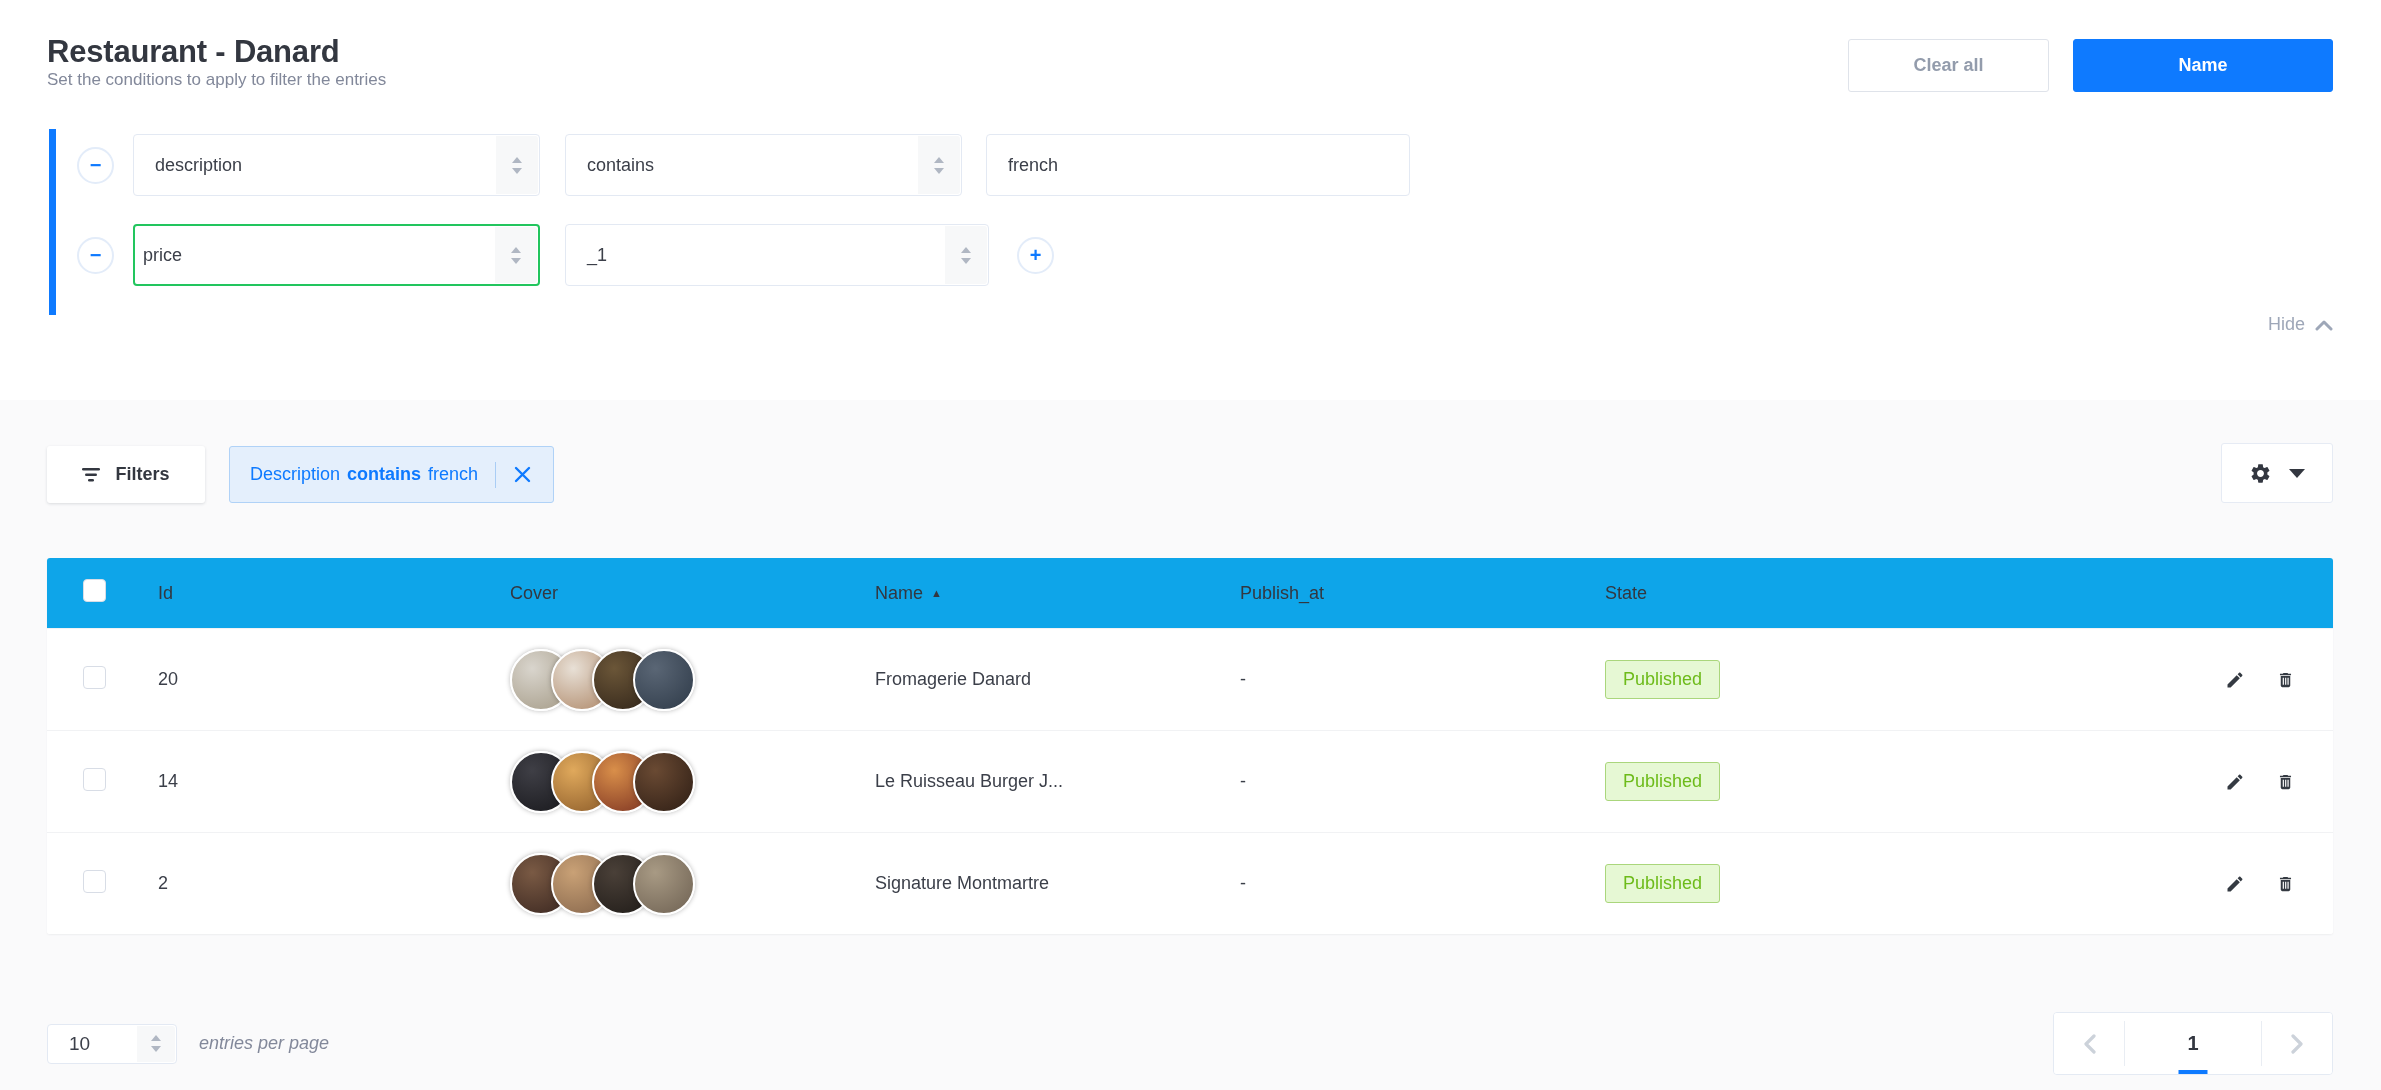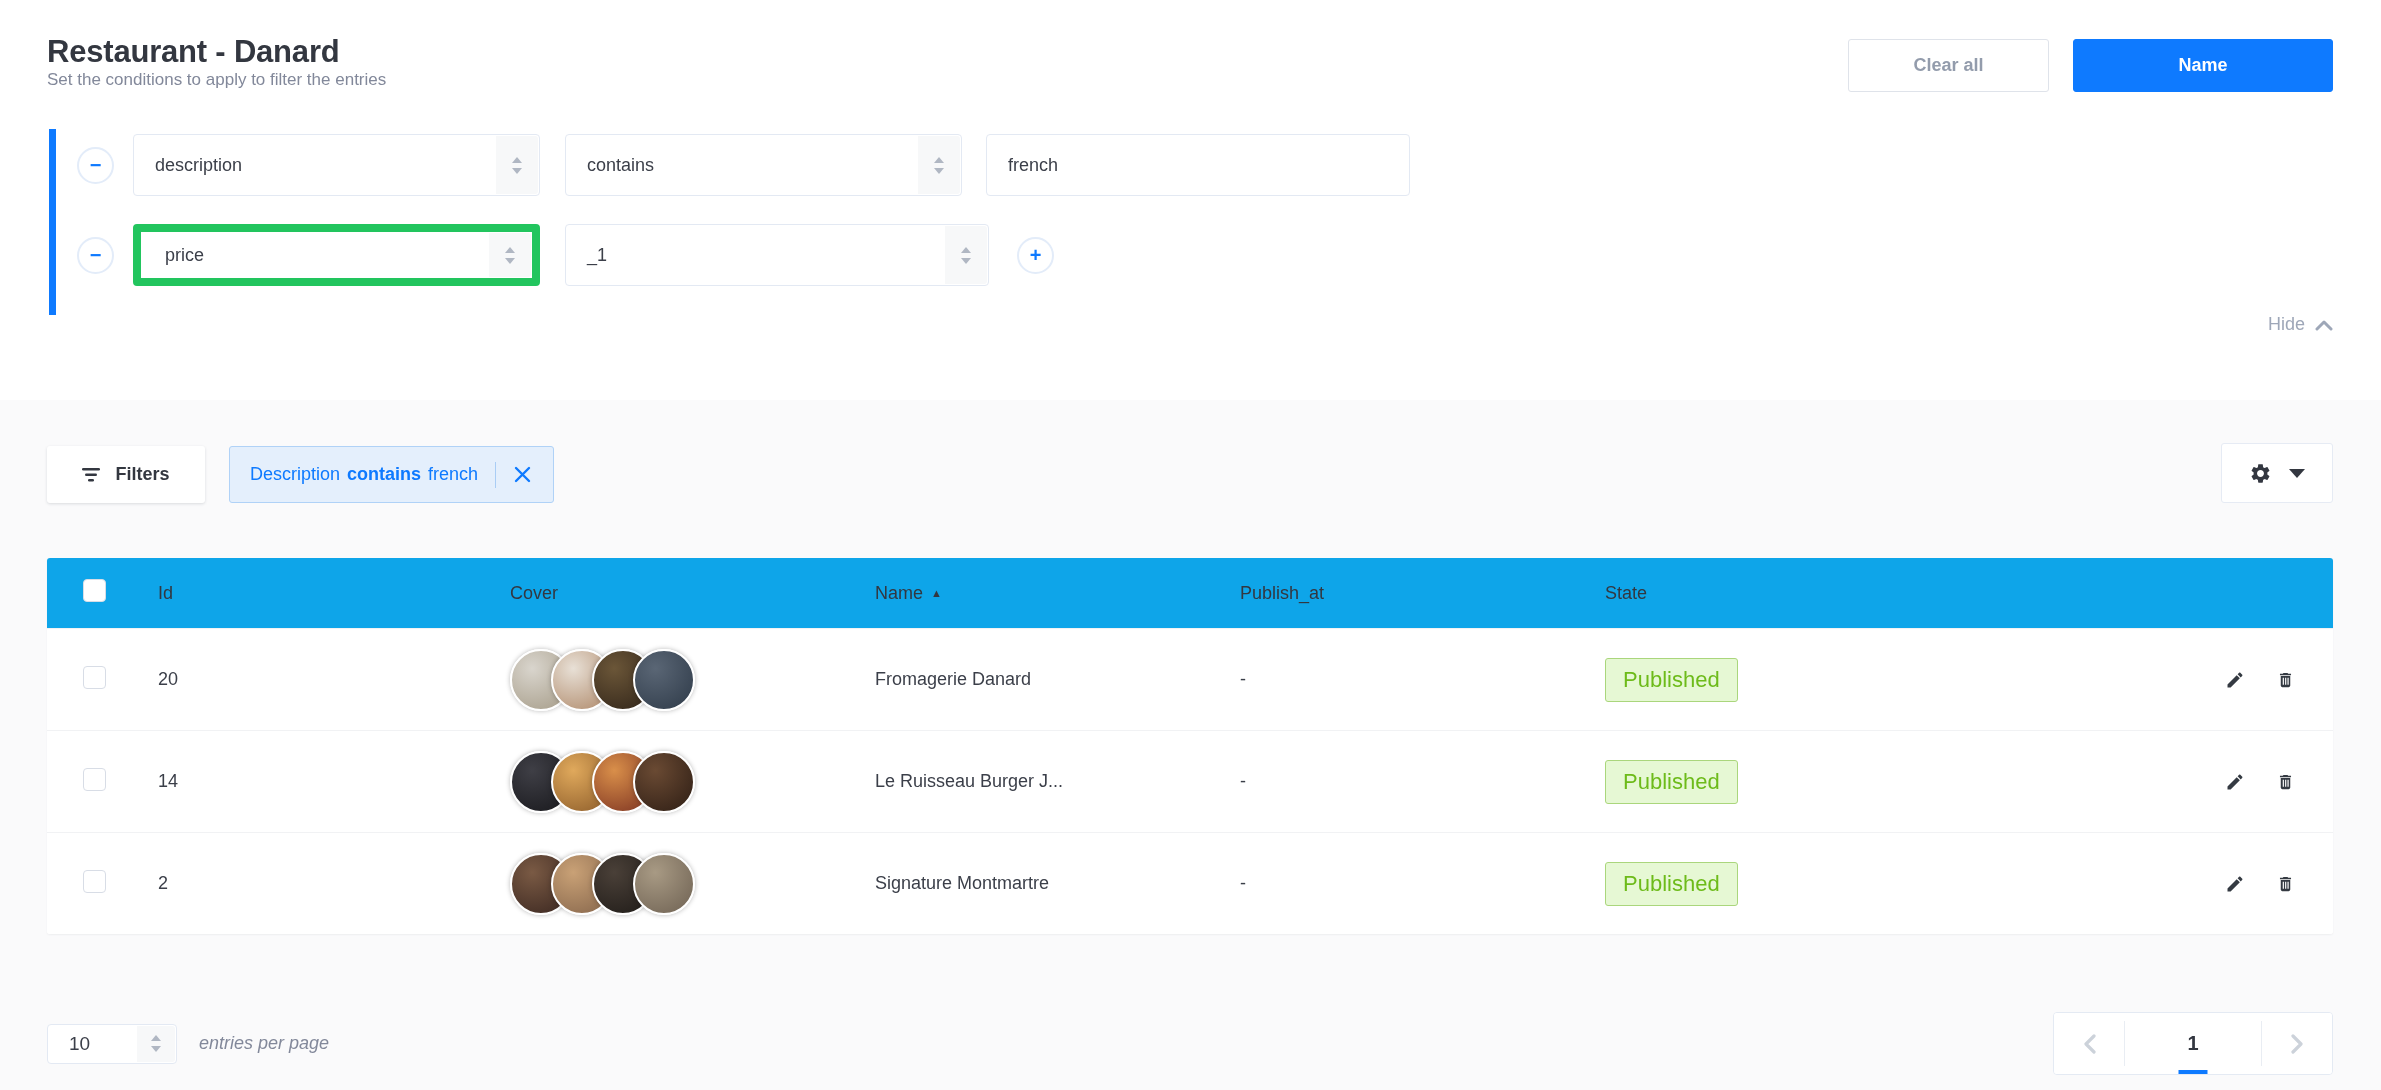--- a/index.html
+++ b/index.html
@@ -31,21 +31,21 @@
   .add-btn { margin-left: 28px; }
   .select, .text-input { position: relative; height: 62px; background: #fff; border: 1px solid #e3e9f3;
     border-radius: 4px; display: flex; align-items: center; padding-left: 21px; font-size: 18px; color: #3b3f49; cursor: pointer; }
   .sel-field { width: 407px; margin-right: 25px; }
   .sel-op { width: 397px; margin-right: 24px; }
   .sel-value, .input-value { width: 424px; }
   .select .spinner { position: absolute; right: 1px; top: 1px; bottom: 1px; width: 42px; background: #f7f8f9;
     border-radius: 0 3px 3px 0; display: flex; flex-direction: column; align-items: center; justify-content: center; gap: 5px; }
   .tri-up { width: 0; height: 0; border-left: 5px solid transparent; border-right: 5px solid transparent; border-bottom: 6px solid #b0b7c3; }
   .tri-down { width: 0; height: 0; border-left: 5px solid transparent; border-right: 5px solid transparent; border-top: 6px solid #b0b7c3; }
-  .focused { border: 8px solid #22c55e; padding-left: 24px; }
+  .focused { border: 2px solid #22c55e; padding-left: 8px; }
   .hide-row { display: flex; justify-content: flex-end; align-items: center; margin-top: 10px; gap: 10px;
     color: #9ea7b8; font-size: 18px; cursor: pointer; }
 
   
   .content { padding: 0 48px 0 47px; }
   .toolbar { margin-top: 43px; display: flex; align-items: flex-end; }
   .filters-btn { height: 57px; width: 158px; background: #fff; border: none; border-radius: 3px;
     box-shadow: 0 1px 3px rgba(36,44,60,.15); display: flex; align-items: center; justify-content: center; gap: 14px;
     font-size: 18px; font-weight: 600; color: #333740; cursor: pointer; font-family: inherit; }
   .filter-tag { margin-left: 24px; height: 57px; background: #e4effc; border: 1px solid #b0d2f7; border-radius: 3px;
@@ -65,21 +65,21 @@
   .t-head { height: 70px; background: #0ea5e9; font-size: 18px; font-weight: 400; color: #333740; }
   .t-row { height: 102px; border-top: 1px solid #f1f2f4; font-size: 18px; color: #3b3f49; background: #fff; cursor: pointer; }
   .th { display: flex; align-items: center; gap: 8px; cursor: pointer; }
   .sort-arrow { font-size: 11px; color: #333740; }
   .checkbox { width: 23px; height: 23px; border: 1px solid #d8dde6; border-radius: 4px; background: #fff; cursor: pointer; display: inline-block; }
   .cover { display: flex; }
   .cover-circle { width: 62px; height: 62px; border-radius: 50%; border: 2px solid #fff;
     box-shadow: 0 0 5px rgba(0,0,0,.28); margin-left: -21px; flex: none; }
   .cover-circle:first-child { margin-left: 0; }
   .badge { display: inline-block; padding: 8px 17px; background: #e6f8d4; border: 1px solid #aad67c;
-    border-radius: 3px; color: #6dbb1a; font-size: 22px; }
+    border-radius: 3px; color: #6dbb1a; font-size: 18px; }
   .state-cell { justify-self: start; }
   .actions { display: flex; justify-content: flex-end; gap: 27px; }
   .icon-btn { background: none; border: none; cursor: pointer; display: flex; align-items: center; padding: 2px; }
 
   
   .footer { margin-top: 78px; display: flex; align-items: center; justify-content: space-between; }
   .footer-left { display: flex; align-items: center; }
   .page-size { width: 130px; height: 40px; font-size: 19px; }
   .page-size .spinner { width: 38px; }
   .entries-label { margin-left: 22px; font-size: 18px; font-style: italic; color: #82889a; }

